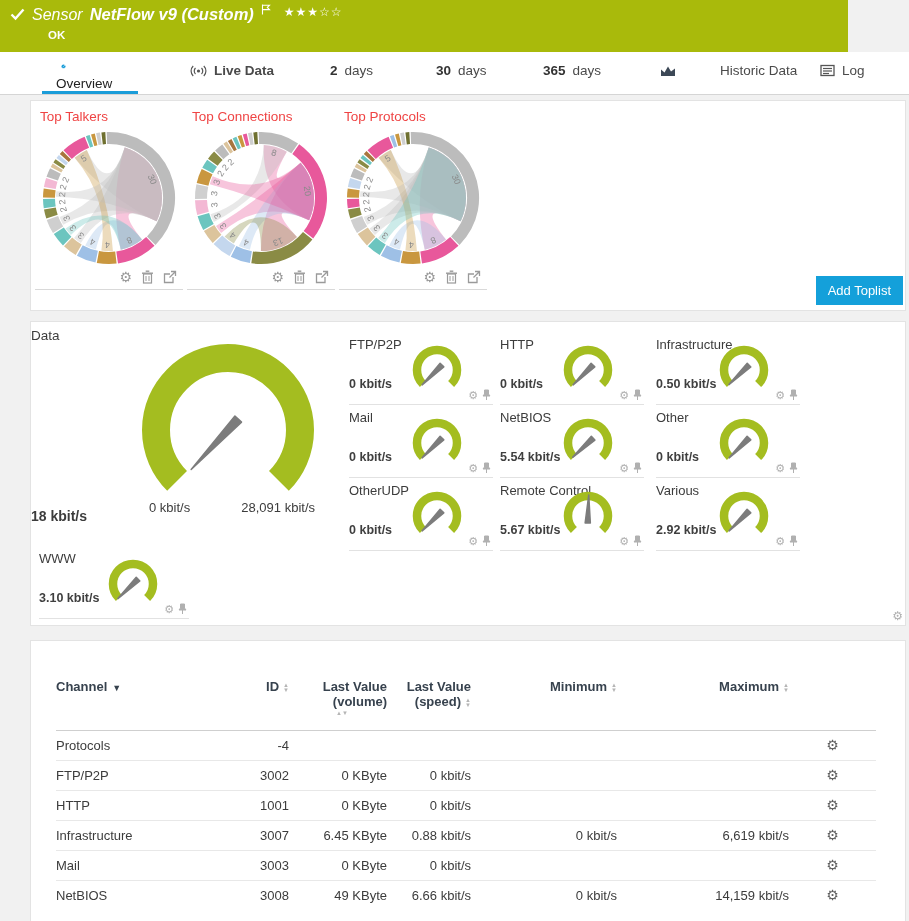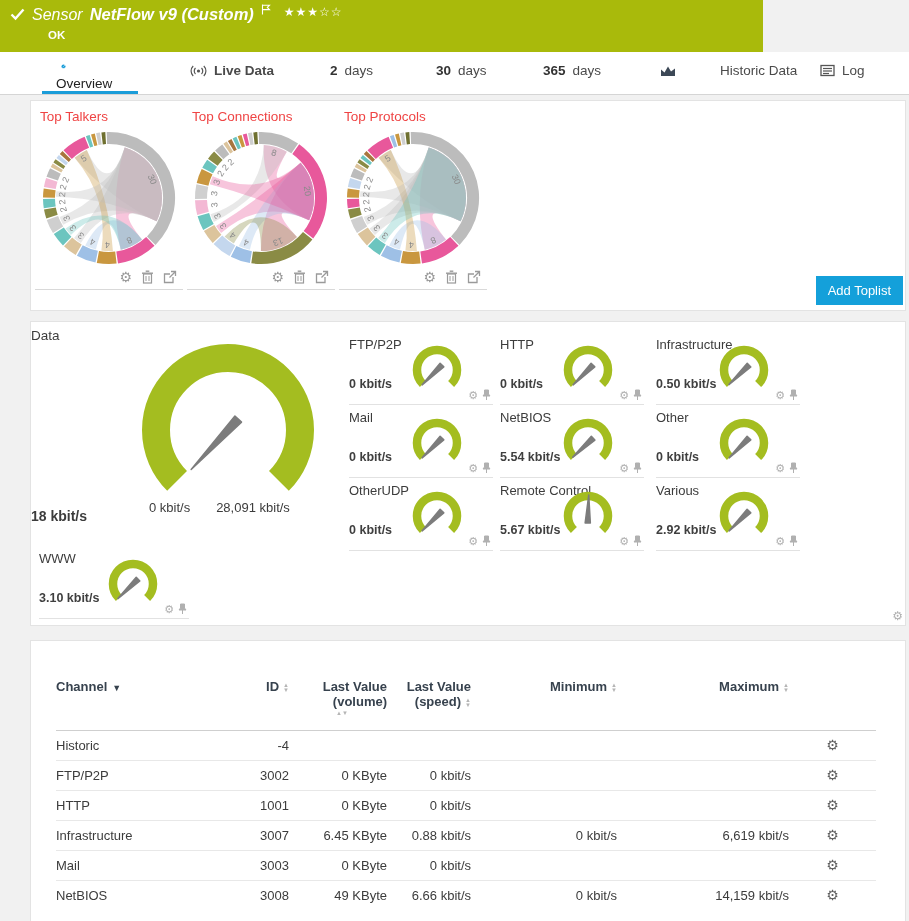--- a/index.html
+++ b/index.html
@@ -1,20 +1,20 @@
 <!DOCTYPE html>
 <html><head>
 <meta charset="utf-8">
 <style>
   * { margin:0; padding:0; box-sizing:border-box; }
   html,body { width:909px; height:921px; overflow:hidden; }
   body { font-family:"Liberation Sans", sans-serif; background:#f1f1f1; position:relative; color:#3c3c3c; }
 
   
-  #sensor-header { position:absolute; left:0; top:0; width:763px; height:52px; background:#a9ba0b; color:#fff; }
+  #sensor-header { position:absolute; left:0; top:0; width:848px; height:52px; background:#a9ba0b; color:#fff; }
   #sensor-header .titleline { position:absolute; left:10px; top:5px; display:flex; align-items:center; gap:7px; }
   #sensor-header .kind { font-style:italic; font-size:16px; }
   #sensor-header .name { font-weight:bold; font-size:16.5px;font-style:italic; }
   #sensor-header .flag { margin-top:-10px; }
   #sensor-header .stars { font-size:12px; letter-spacing:1px; margin-left:6px; margin-top:-6px; }
   #sensor-header .ok { position:absolute; left:48px; top:29px; font-size:11.5px; font-weight:bold; }
 
   
   #tabbar { position:absolute; left:0; top:52px; width:909px; height:43px; background:#fff; border-bottom:1px solid #d5d5d5; }
   .tab { position:absolute; top:11px; height:31px; display:flex; align-items:flex-start; gap:7px; font-size:13.5px; color:#4a4a4a; cursor:pointer; }
@@ -38,21 +38,21 @@
 
   
   .gcell { position:absolute; border-bottom:1px solid #e2e2e2; }
   .glabel { position:absolute; left:0; top:5px; font-size:13px; color:#3c3c3c; }
   .gvalue { position:absolute; left:0; bottom:13px; font-size:12.5px; font-weight:bold; color:#3f3f3f; }
   .gicons { position:absolute; right:2px; bottom:3px; display:flex; gap:4px; align-items:center; }
   .gicons .icon-gear { font-size:11px; color:#b0b0b0; }
   #gauge-total { left:8px; top:10px; width:302px; height:200px; }
   #gauge-total .big-label { position:absolute; left:0; top:6px; font-size:13.5px; }
   #gauge-total .min { position:absolute; left:118px; top:178px; font-size:13px; }
-  #gauge-total .max { position:absolute; left:160px; top:178px; width:124px; text-align:center; font-size:13px; }
+  #gauge-total .max { position:absolute; left:160px; top:178px; width:124px; text-align:right; font-size:13px; }
   #gauge-total .cur { position:absolute; left:0; top:186px; font-size:14px; font-weight:bold; }
   #gauge-total svg { position:absolute; left:102px; top:16px; }
   .gcell svg.small-gauge { position:absolute; right:26px; top:10px; }
 
   
   #channels-table { position:absolute; left:25px; top:32px; width:820px; border-collapse:collapse; table-layout:fixed; }
   #channels-table th { font-size:13px; color:#37424e; font-weight:bold; text-align:right; vertical-align:top; padding:6px 4px 14px 0; }
   #channels-table th.left { text-align:left; }
   #channels-table td { font-size:13px; color:#3c3c3c; height:30px; border-top:1px solid #e8e8e8; padding-right:4px; text-align:right; }
   #channels-table td.left { text-align:left; }
@@ -520,21 +520,21 @@
             </span></th>
           <th>Maximum<span class="sortpair">
               <i>▲</i>
               <i>▼</i>
             </span></th>
           <th></th>
         </tr>
       </thead>
     <tbody>
         <tr>
-          <td class="left">Historic</td>
+          <td class="left">Protocols</td>
           <td>-4</td>
           <td></td>
           <td></td>
           <td></td>
           <td></td>
           <td class="gear"><span class="icon-gear">⚙</span></td>
         </tr>
         <tr>
           <td class="left">FTP/P2P</td>
           <td>3002</td>

